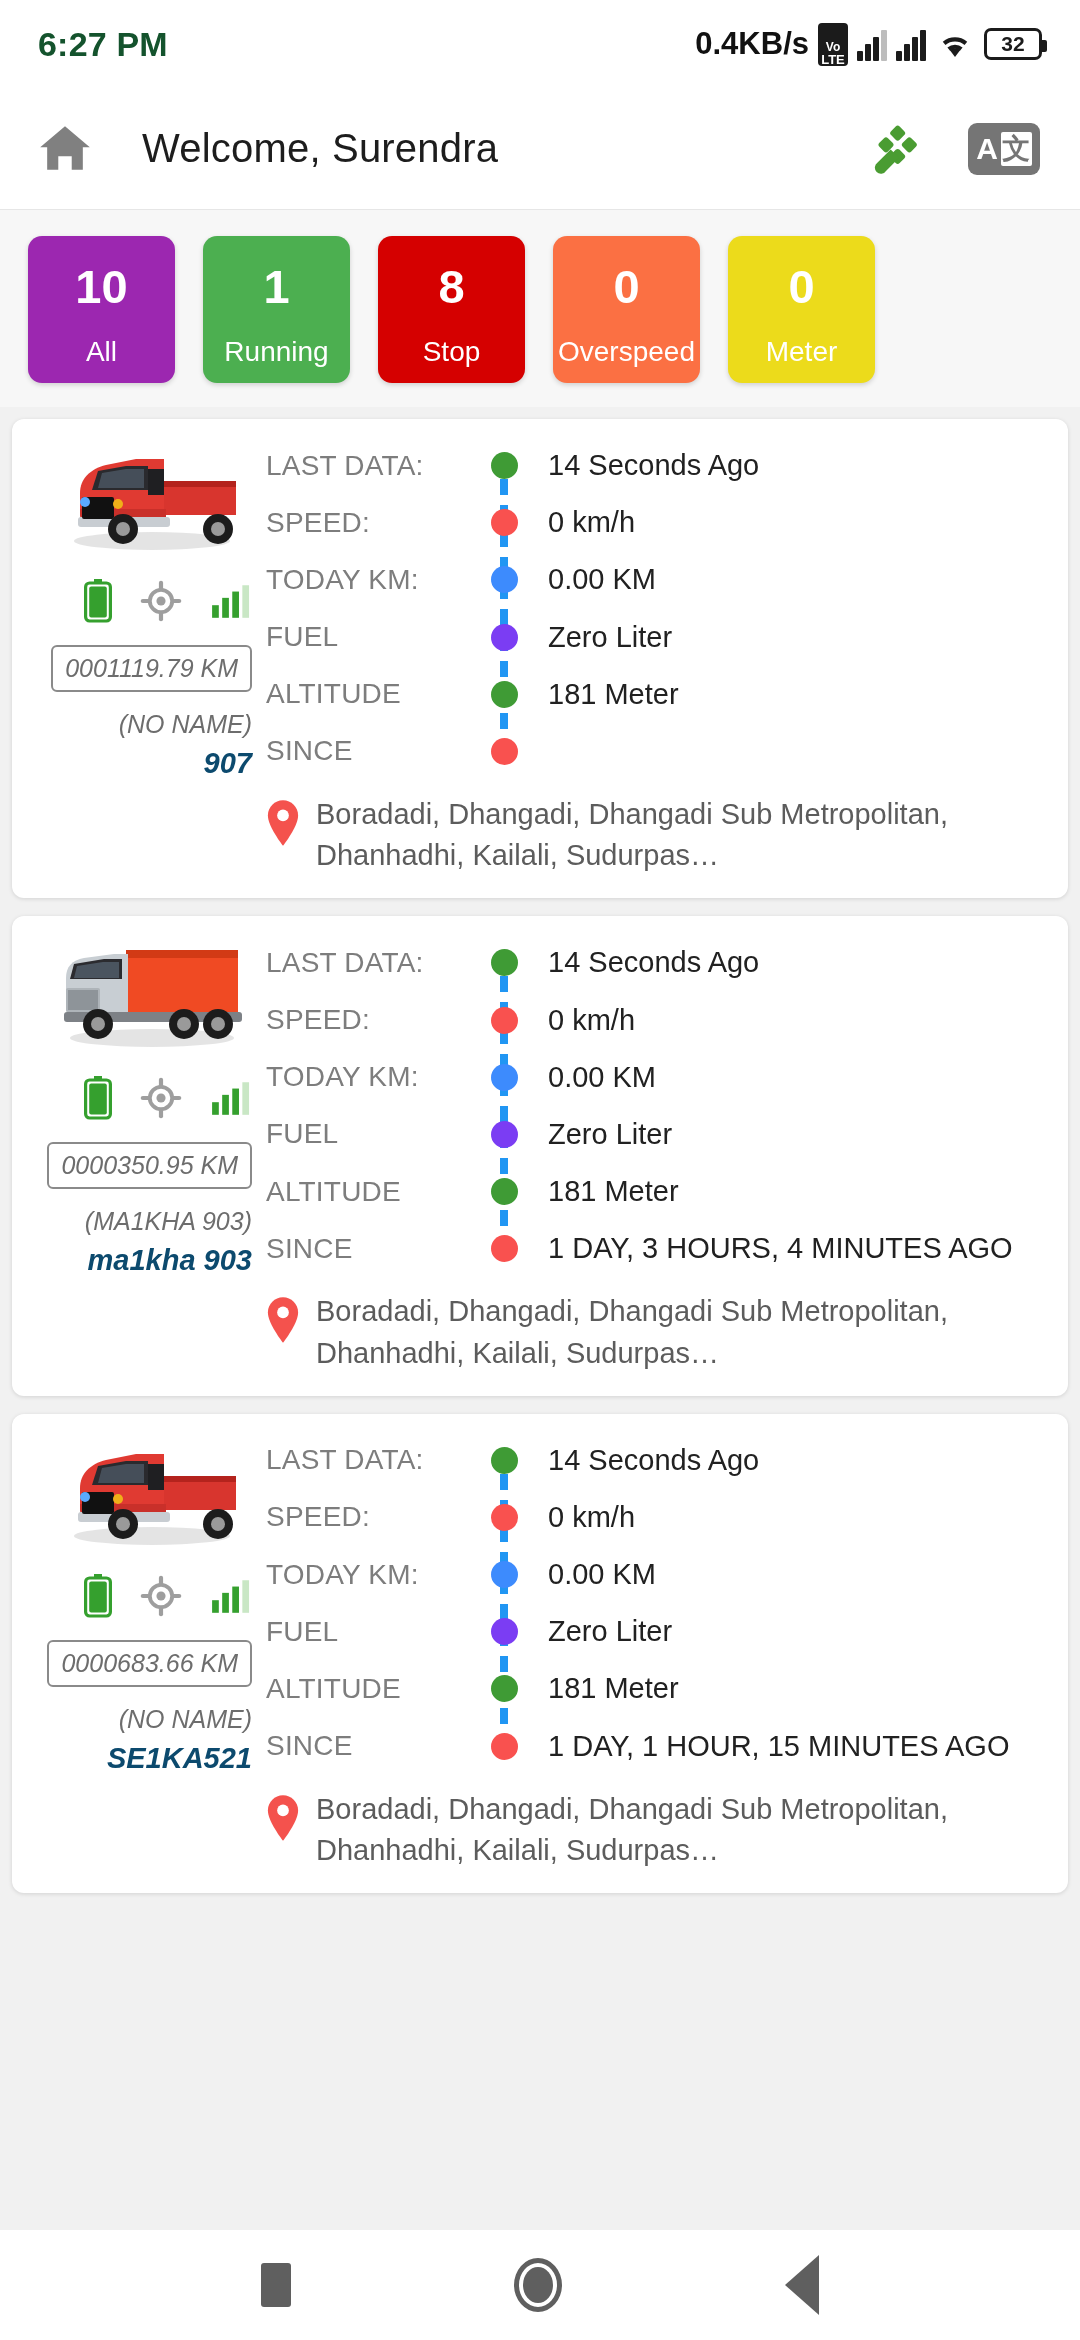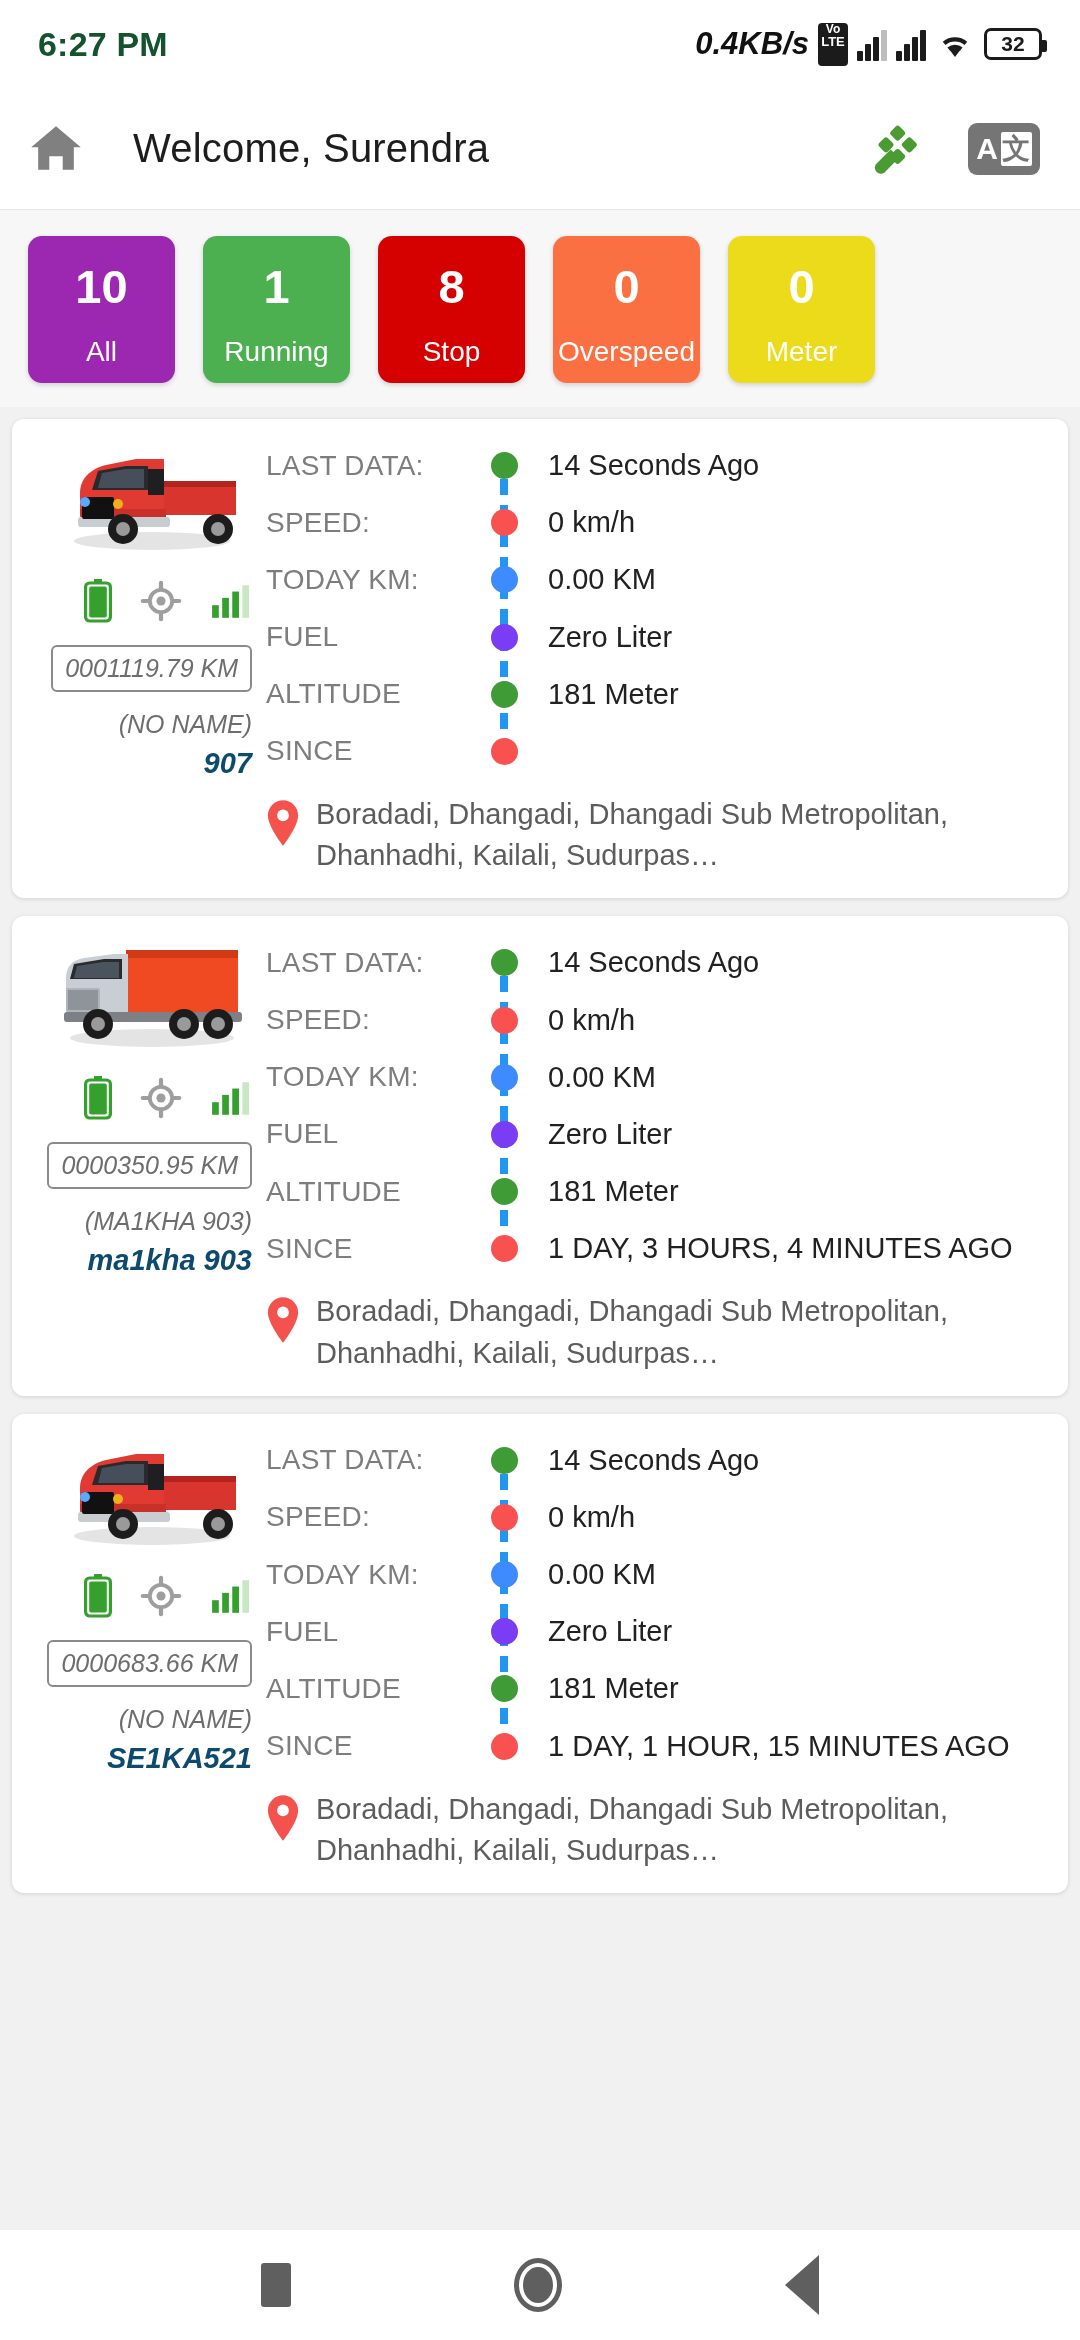--- a/index.html
+++ b/index.html
@@ -19,24 +19,24 @@
   
   .status-bar {
     height: 88px; flex: 0 0 88px;
     background: #ffffff;
     display: flex; align-items: center;
     padding: 0 38px;
     justify-content: space-between;
   }
   .sb-time { font-size: 34px; font-weight: bold; color: #14532d; letter-spacing: .2px; }
   .sb-right { display: flex; align-items: center; gap: 9px; }
-  .sb-net { font-size: 31px; font-weight: bold; color: #111; font-style: italic; }
+  .sb-net { font-size: 31px; font-weight: bold; color: #111; }
   .volte {
     width: 30px; height: 43px; background: #1b1b1b; border-radius: 4px;
-    color: #fff; display:flex; flex-direction: column; align-items:center; justify-content:flex-start;
+    color: #fff; display:flex; flex-direction: column; align-items:center; justify-content:flex-end;
     line-height: 1;
   }
   .volte span:nth-child(1){ font-size: 12px; font-weight: bold; }
   .volte span:nth-child(2){ font-size: 13px; font-weight: bold; }
   .bars { display: flex; align-items: flex-end; gap: 2px; height: 33px; }
   .bars i { display:block; width: 6px; background: #1b1b1b; border-radius: 1px; }
   .bars i:nth-child(1){ height: 10px; }
   .bars i:nth-child(2){ height: 17px; }
   .bars i:nth-child(3){ height: 24px; }
   .bars i:nth-child(4){ height: 31px; }
@@ -50,21 +50,21 @@
     content:""; position:absolute; right:-8px; top:9px; width:5px; height:12px;
     background:#1b1b1b; border-radius: 0 2px 2px 0;
   }
   .battery span { font-size: 21px; font-weight: bold; color:#1b1b1b; }
 
   
   .app-bar {
     height: 122px; flex: 0 0 122px;
     background: #ffffff;
     display: flex; align-items: center;
-    padding: 0 40px 0 25px;
+    padding: 0 40px 0 34px;
     border-bottom: 1px solid #e6e6e6;
   }
   .home-ic { width: 62px; height: 62px; flex: 0 0 62px; }
   .app-title {
     font-size: 40px; color: #1d1d1d; margin-left: 46px; flex: 1;
     letter-spacing: .2px;
   }
   .bar-actions { display: flex; align-items: center; gap: 40px; }
   .sat-ic { width: 56px; height: 56px; }
   .translate-ic {

